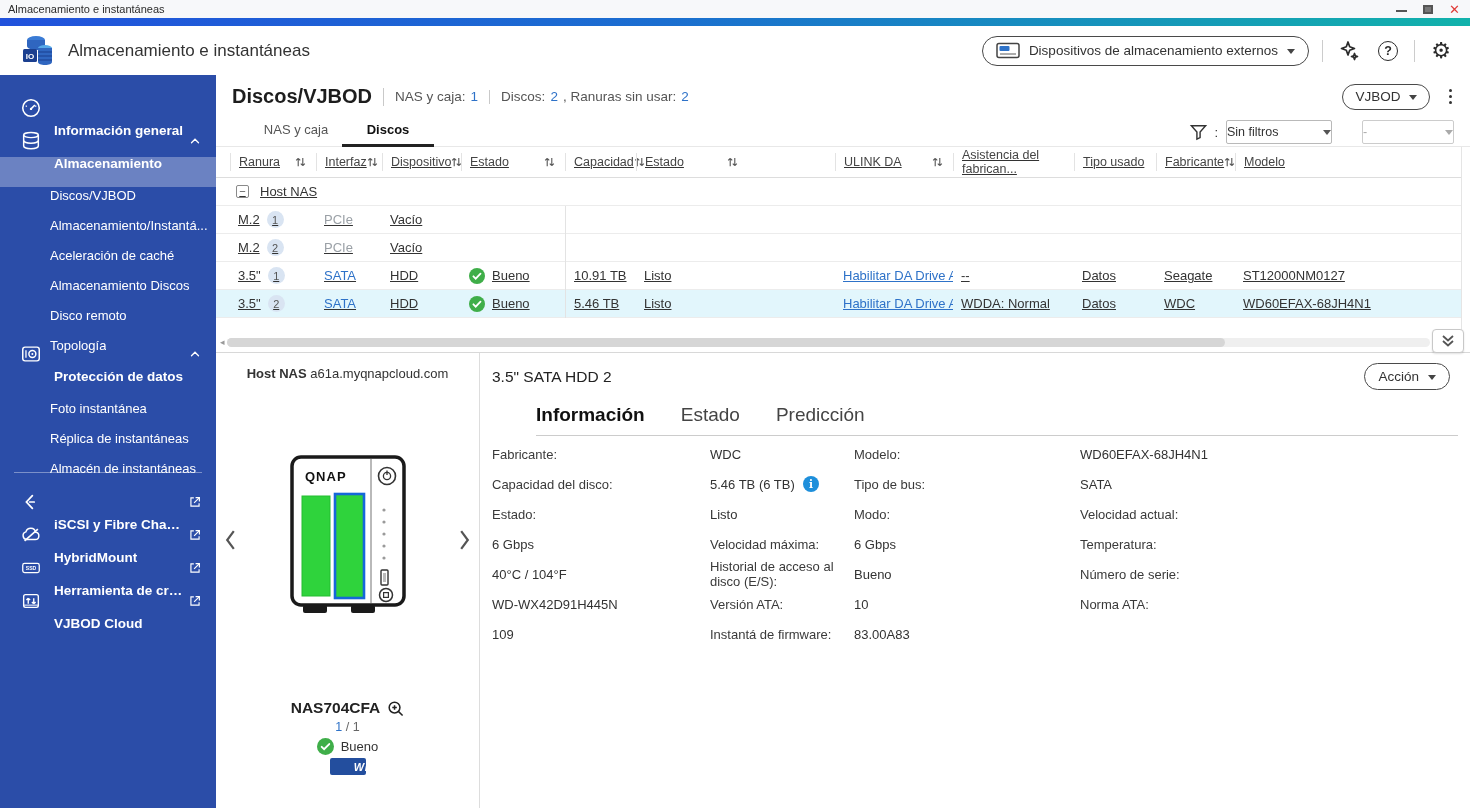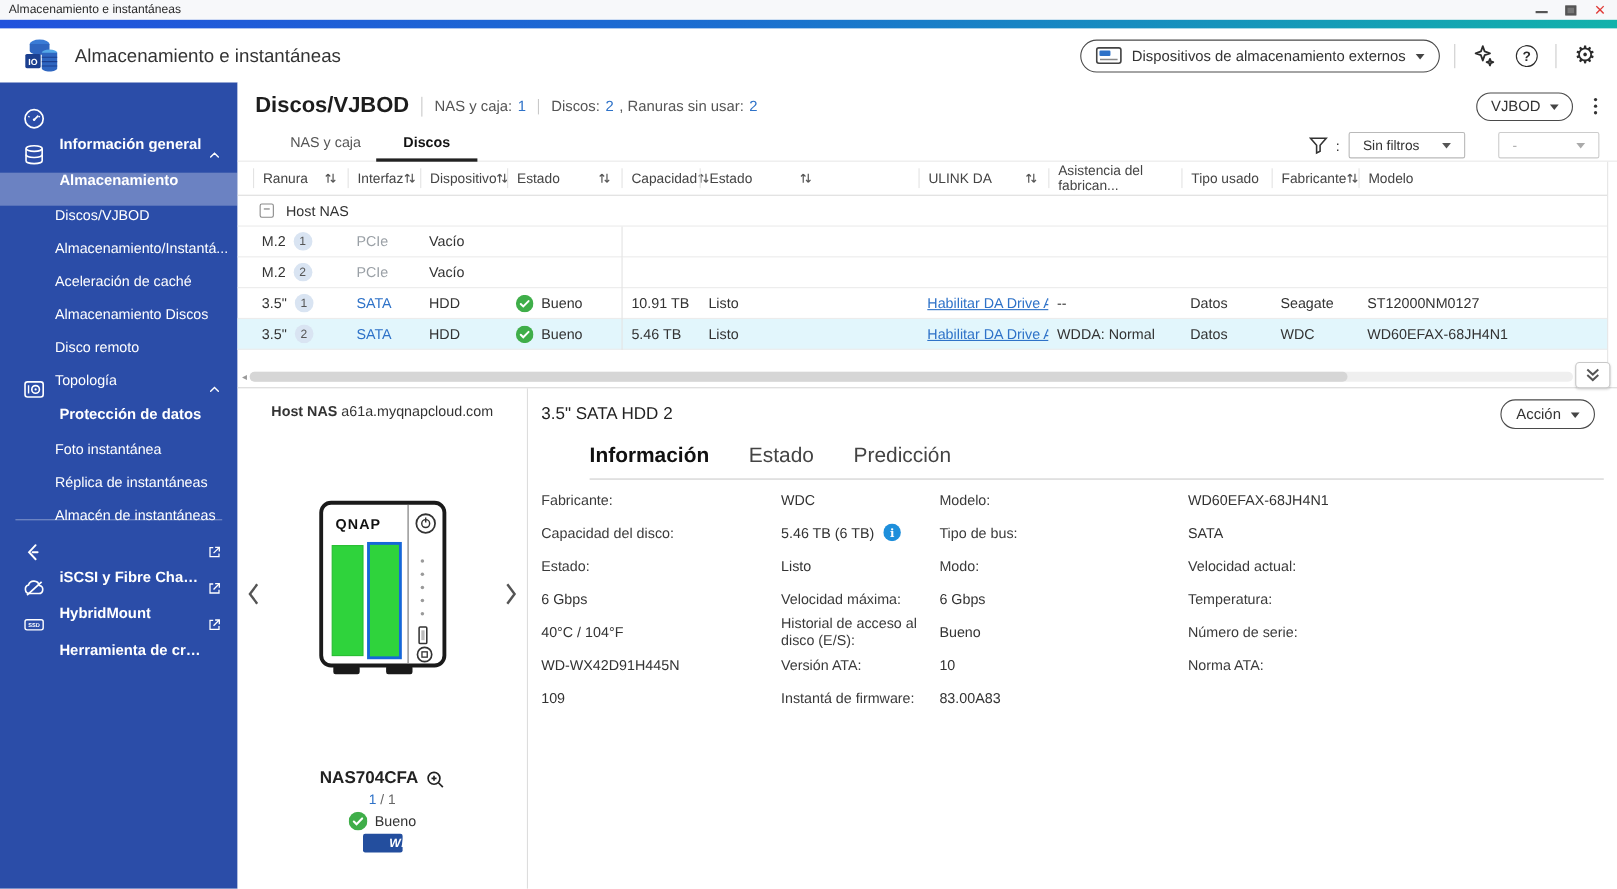--- a/index.html
+++ b/index.html
@@ -64,27 +64,27 @@
 
   
   .tabrow { height:29px; display:flex; align-items:flex-end; padding:0 16px 0 34px; border-bottom:1px solid #e8e8e8; position:relative; }
   .tabs { display:flex; height:100%; align-items:flex-end; }
   .tab { width:92px; text-align:center; font-size:13px; color:#555; padding-bottom:7px; cursor:pointer; border-bottom:3px solid transparent; margin-bottom:-1px; }
   .tab.active { color:#111; font-weight:bold; border-bottom-color:#222; }
   .filters { position:absolute; right:16px; top:2px; display:flex; align-items:center; gap:6px; }
   .funnel { display:flex; cursor:pointer; }
   .colon { font-size:13px; color:#333; margin-right:2px; }
   .select { width:106px; height:24px; border:1px solid #b9b9b9; border-radius:2px; display:flex; align-items:center;
-            padding:0 12px; font-size:12.5px; color:#333; cursor:pointer; background:#fff; }
+            padding:0 0; font-size:12.5px; color:#333; cursor:pointer; background:#fff; }
   .select .scaret { margin-left:auto; width:0; height:0; border-left:4px solid transparent; border-right:4px solid transparent; border-top:5px solid #555; }
   .select.secondary { width:92px; margin-left:24px; border-color:#ccc; color:#aaa; }
   .select.secondary .scaret { border-top-color:#aaa; }
 
   
-  .table-wrap { margin-right:8px; border-right:1px solid #e5e5e5; }
+  .table-wrap { margin-right:8px; border-right:1px solid #e5e5e5;text-decoration:underline; }
   .thead { height:31px; display:flex; align-items:center; border-bottom:1px solid #ddd; padding-left:14px; font-size:12.5px; color:#444; }
   .th { display:flex; align-items:center; justify-content:space-between; height:18px; padding:0 10px 0 8px; border-left:1px solid #e3e3e3; }
   .th:last-child { flex:1; }
   .th .sorti { display:flex; cursor:pointer; }
   .grouprow { height:28px; display:flex; align-items:center; border-bottom:1px solid #ececec; padding-left:20px; font-size:13px; color:#333; gap:11px; }
   .collapse-box { width:13px; height:13px; border:1px solid #8a8a8a; border-radius:2px; display:flex; align-items:center; justify-content:center;
                   font-size:11px; line-height:1; color:#555; cursor:pointer; background:#fff; }
   .trow { height:28px; display:flex; align-items:center; border-bottom:1px solid #ececec; padding-left:14px; font-size:13px; color:#333; }
   .trow.selected { background:#e2f6fc; }
   .td { padding:0 8px; display:flex; align-items:center; gap:7px; white-space:nowrap; overflow:hidden; }
@@ -298,20 +298,38 @@
         </span>
       </div>
       <div class="sb-item sb-tool">
         <span class="sb-icon" style="display: flex;">
           <svg viewBox="0 0 24 24" fill="none" stroke="#fff" stroke-width="1.4">
             <rect x="3" y="7" width="18" height="10" rx="2"></rect>
             <text x="12" y="14.6" font-size="5.6" fill="#fff" stroke="none" text-anchor="middle" font-weight="bold" font-family="Liberation Sans">SSD</text>
           </svg>
         </span>
         <span class="sb-label">Herramienta de creac...</span>
+        <span class="sb-ext" style="display: flex;">
+          <svg viewBox="0 0 24 24" fill="none" stroke="#fff" stroke-width="2">
+            <path d="M10 5H5v14h14v-5"></path>
+            <path d="M13 4.5h6.5V11"></path>
+            <path d="M19 5l-8.5 8.5"></path>
+          </svg>
+        </span>
+      </div>
+      <div class="sb-item sb-tool">
+        <span class="sb-icon" style="display: flex;">
+          <svg viewBox="0 0 24 24" fill="none" stroke="#fff" stroke-width="1.5">
+            <rect x="4" y="5" width="16" height="14" rx="2"></rect>
+            <path d="M9 15V9M9 9L7 11M9 9l2 2"></path>
+            <path d="M15 9v6M15 15l-2-2M15 15l2-2"></path>
+            <path d="M4 16.5h16" stroke-width="1.1"></path>
+          </svg>
+        </span>
+        <span class="sb-label">VJBOD Cloud</span>
         <span class="sb-ext" style="display: flex;">
           <svg viewBox="0 0 24 24" fill="none" stroke="#fff" stroke-width="2">
             <path d="M10 5H5v14h14v-5"></path>
             <path d="M13 4.5h6.5V11"></path>
             <path d="M19 5l-8.5 8.5"></path>
           </svg>
         </span>
       </div>
     </nav>
 

